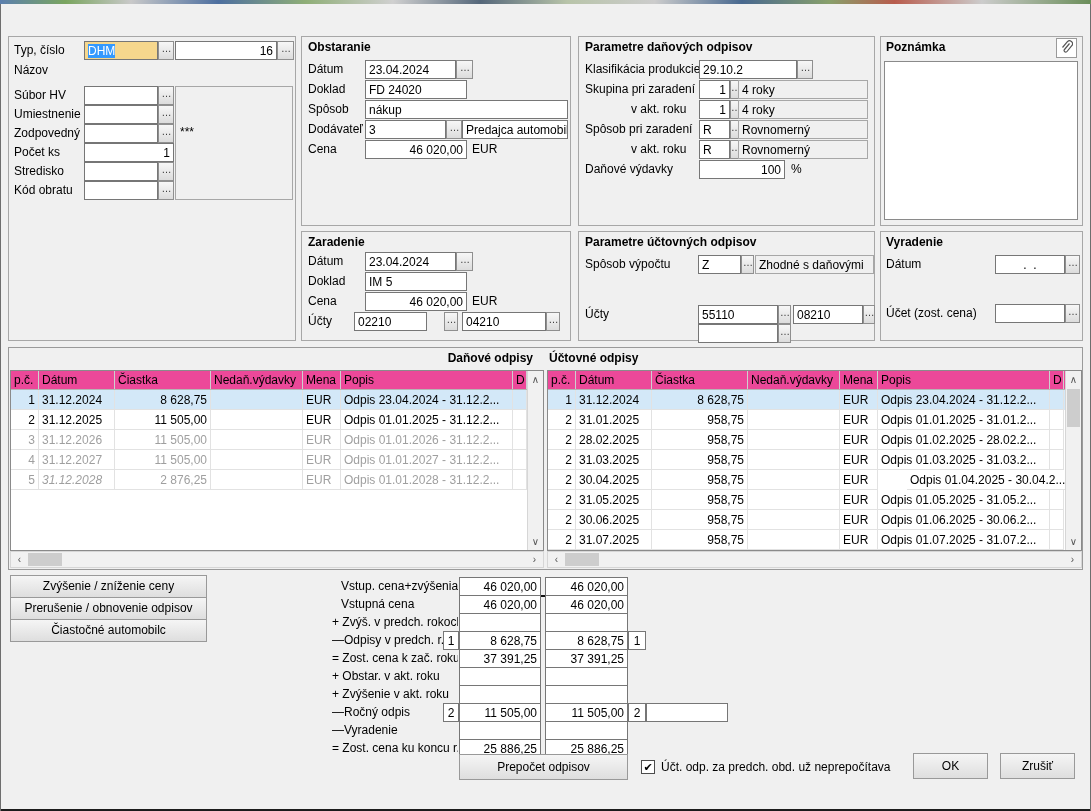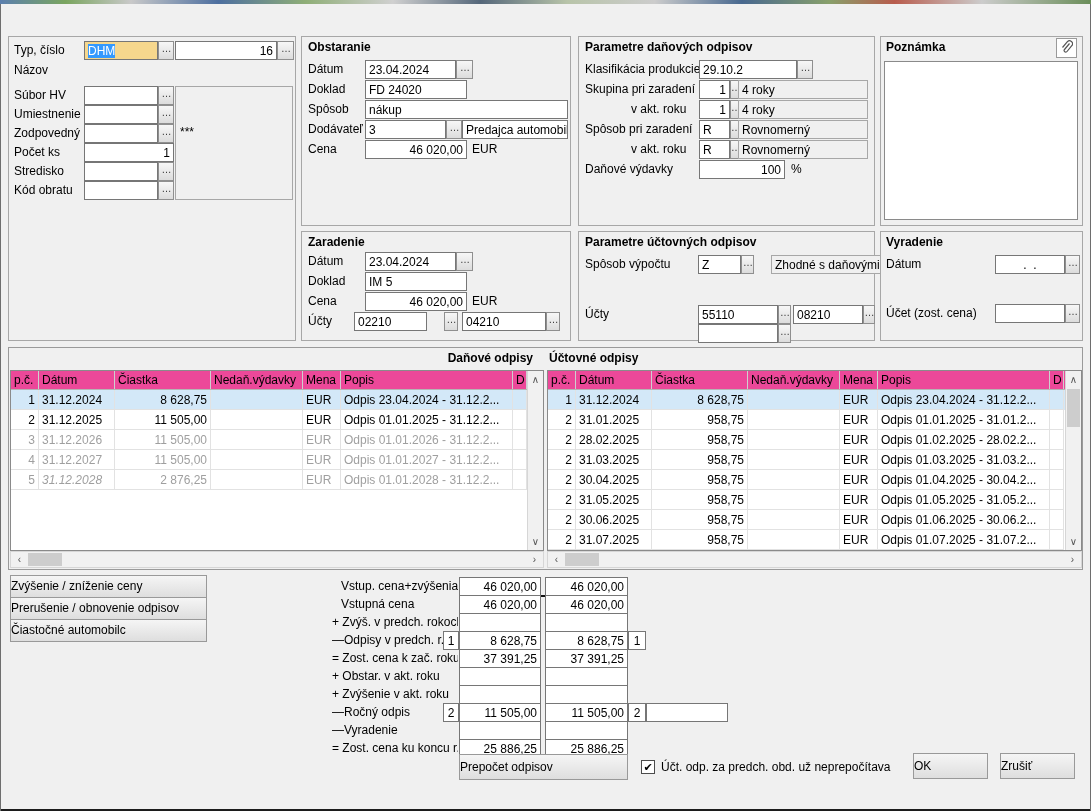--- a/index.html
+++ b/index.html
@@ -15,21 +15,21 @@
   .gtitle{position:absolute;font-weight:bold;white-space:nowrap;}
   .lbl{position:absolute;white-space:nowrap;line-height:19px;}
   .lbl.b{font-weight:normal;}
   .fld{position:absolute;height:19px;box-sizing:border-box;background:#fff;border:1px solid #767676;padding:1px 3px 0 3px;line-height:16px;white-space:pre;overflow:hidden;}
   .fld.num{text-align:right;}
   .fld.ro{background:#f0f0f0;border-color:#a7a7a7;}
   .fld.accent{background:var(--accent-field,#f6d78d);}
   .selsp{background:var(--selection,#3399ff);color:#fff;}
   .dots{position:absolute;height:19px;box-sizing:border-box;border:1px solid #8f8f8f;background:linear-gradient(#f7f7f7,#dcdcdc);color:#333;text-align:center;line-height:13px;font-size:10px;letter-spacing:-1px;overflow:hidden;cursor:default;}
   .grayPanel{position:absolute;background:#f0f0f0;border:1px solid #a7a7a7;box-sizing:border-box;}
-  .btn{position:absolute;box-sizing:border-box;border:1px solid #999;background:linear-gradient(#f5f5f5,#dedede);text-align:left;cursor:default;}
+  .btn{position:absolute;box-sizing:border-box;border:1px solid #999;background:linear-gradient(#f5f5f5,#dedede);text-align:center;cursor:default;}
   .tblOuter{position:absolute;border:1px solid #9a9a9a;background:#f0f0f0;box-sizing:border-box;}
   .tblTitle{position:absolute;font-weight:bold;white-space:nowrap;}
   .tbl{position:absolute;background:#fff;border:1px solid #8a8a8a;box-sizing:border-box;overflow:hidden;}
   .thead{display:flex;height:19px;background:#ec4899;border-bottom:1px solid #b5b5b5;box-sizing:border-box;}
   .th{box-sizing:border-box;border-right:1px solid #cfcfcf;padding:2px 3px 0 3px;white-space:nowrap;overflow:hidden;flex:0 0 auto;}
   .tr{display:flex;height:20px;}
   .td{box-sizing:border-box;border-right:1px solid #e2e2e2;border-bottom:1px solid #e2e2e2;padding:3px 3px 0 3px;white-space:nowrap;overflow:hidden;flex:0 0 auto;}
   .td.num{text-align:right;}
   .tr.sel{background:var(--selected-row,#d3e8f8);}
   .tr.dim{color:var(--dim-text,#9f9f9f);}
@@ -139,21 +139,21 @@
   <div class="fld ro" style="left:738px;top:140px;width:130px;">Rovnomerný</div>
   <span class="lbl" style="left:585px;top:160px;">Daňové výdavky</span>
   <div class="fld num" style="left:699px;top:160px;width:86px;">100</div>
   <span class="lbl" style="left:791px;top:160px;">%</span>
 
   <div class="grp" style="left:578px;top:231px;width:297px;height:110px;"></div>
   <span class="gtitle" style="left:585px;top:235px;">Parametre účtovných odpisov</span>
   <span class="lbl" style="left:585px;top:255px;">Spôsob výpočtu</span>
   <div class="fld" style="left:698px;top:255px;width:43px;">Z</div>
   <div class="dots" style="left:741px;top:255px;width:13px;">…</div>
-  <div class="fld ro" style="left:755px;top:255px;width:119px;margin-left:16px;">Zhodné s daňovými</div>
+  <div class="fld ro" style="left:755px;top:255px;width:119px;">Zhodné s daňovými</div>
   <span class="lbl" style="left:585px;top:305px;">Účty</span>
   <div class="fld" style="left:698px;top:305px;width:80px;">55110</div>
   <div class="dots" style="left:778px;top:305px;width:13px;">…</div>
   <div class="fld" style="left:793px;top:305px;width:70px;">08210</div>
   <div class="dots" style="left:863px;top:305px;width:12px;">…</div>
   <div class="fld" style="left:698px;top:324px;width:80px;"></div>
   <div class="dots" style="left:778px;top:324px;width:13px;">…</div>
 
   <div class="grp" style="left:880px;top:36px;width:203px;height:190px;"></div>
   <span class="gtitle" style="left:886px;top:40px;">Poznámka</span>
@@ -290,21 +290,21 @@
         <div class="td " style="width: 38px;">EUR</div>
         <div class="td " style="width: 172px;">Odpis 01.03.2025 - 31.03.2...</div>
         <div class="td " style="width: 14px;"></div>
       </div>
       <div class="tr">
         <div class="td num" style="width: 28px;">2</div>
         <div class="td " style="width: 76px;">30.04.2025</div>
         <div class="td num" style="width: 96px;">958,75</div>
         <div class="td " style="width: 92px;"></div>
         <div class="td " style="width: 38px;">EUR</div>
-        <div class="td " style="width: 172px;">Odpis 01.04.2025 - 30.04.2...</div>
+        <div class="td " style="width: 172px; margin-left: 29px;">Odpis 01.04.2025 - 30.04.2...</div>
         <div class="td " style="width: 14px;"></div>
       </div>
       <div class="tr">
         <div class="td num" style="width: 28px;">2</div>
         <div class="td " style="width: 76px;">31.05.2025</div>
         <div class="td num" style="width: 96px;">958,75</div>
         <div class="td " style="width: 92px;"></div>
         <div class="td " style="width: 38px;">EUR</div>
         <div class="td " style="width: 172px;">Odpis 01.05.2025 - 31.05.2...</div>
         <div class="td " style="width: 14px;"></div>

